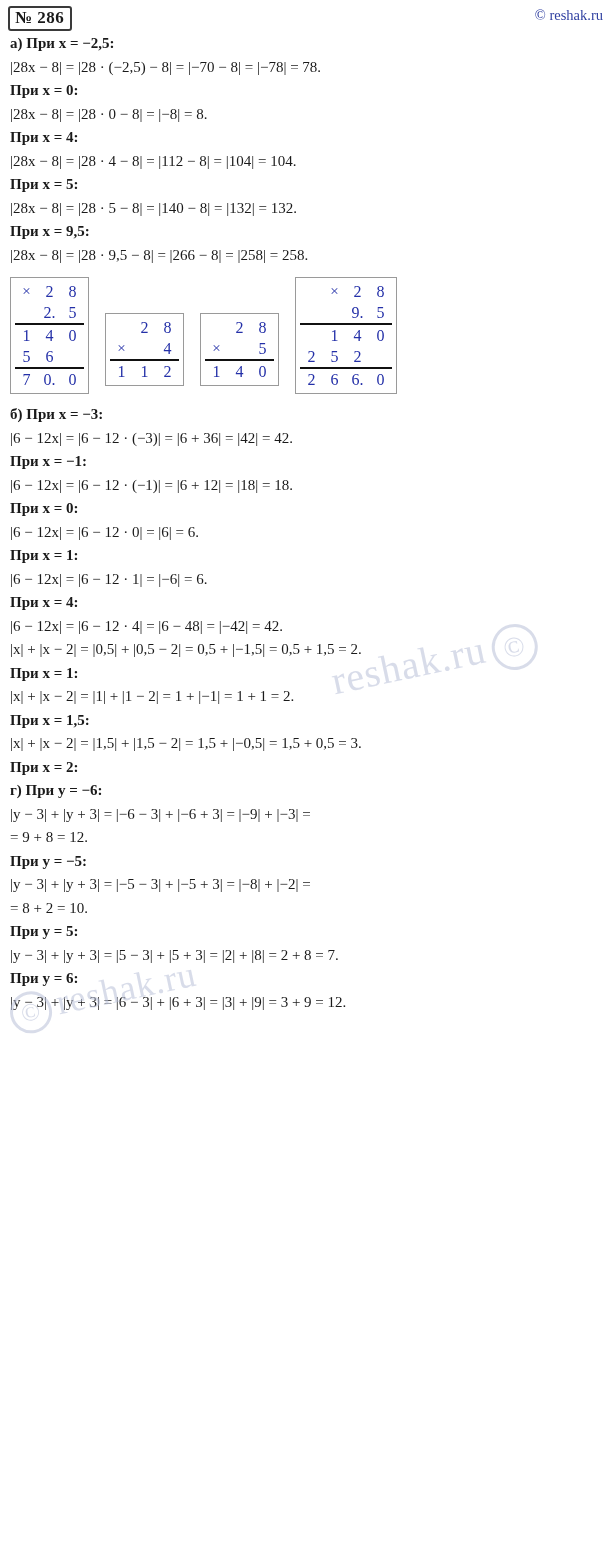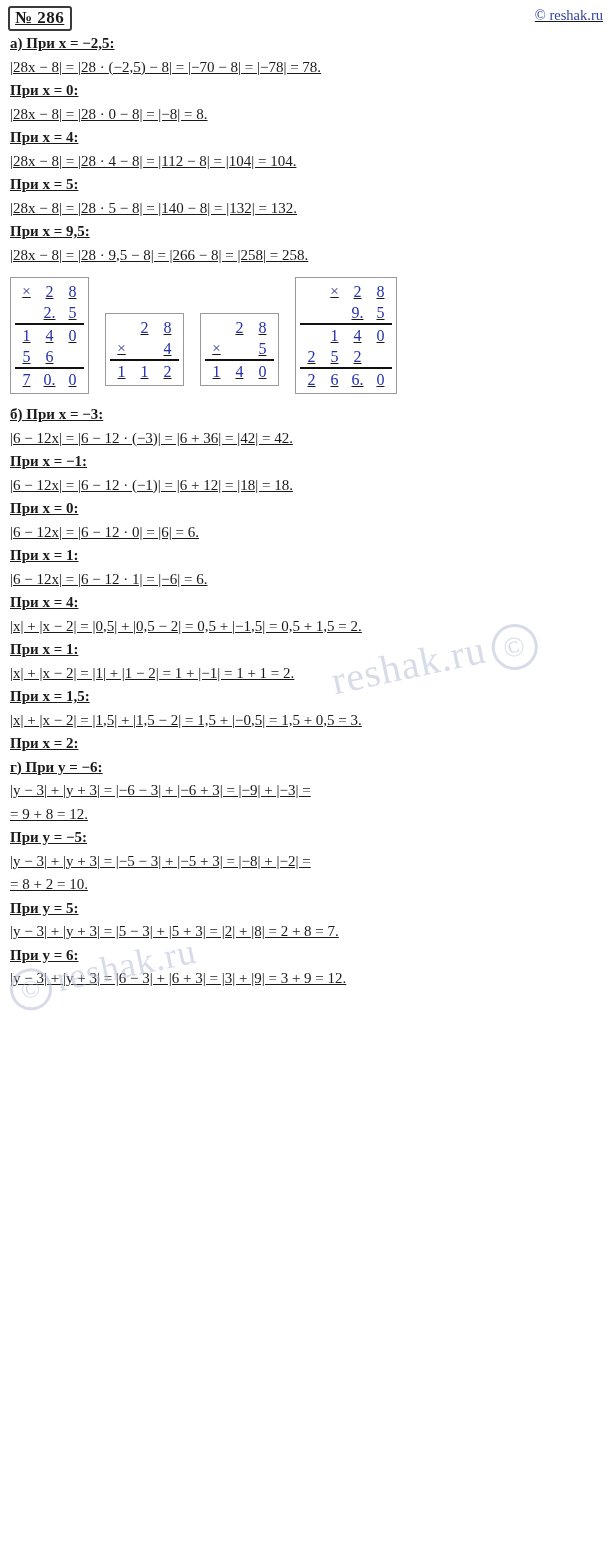--- a/index.html
+++ b/index.html
@@ -13,21 +13,20 @@
     font-family: "Liberation Serif", serif;
     color: #1a1a1a;
     position: relative;
     overflow: hidden;
   }
   .page {
     position: relative;
     width: 615px;
     padding: 6px 8px 10px 8px;
     box-sizing: border-box;
-    text-decoration: underline;
   }
   .topbar {
     display: flex;
     align-items: flex-start;
     justify-content: space-between;
     height: 26px;
   }
   .num-badge {
     display: inline-block;
     border: 2px solid #3a3a3a;
@@ -275,20 +274,21 @@
 
   <p class="line bold">б) При x = −3:</p>
   <p class="line">|6 − 12x| = |6 − 12 · (−3)| = |6 + 36| = |42| = 42.</p>
   <p class="line bold">При x = −1:</p>
   <p class="line">|6 − 12x| = |6 − 12 · (−1)| = |6 + 12| = |18| = 18.</p>
   <p class="line bold">При x = 0:</p>
   <p class="line">|6 − 12x| = |6 − 12 · 0| = |6| = 6.</p>
   <p class="line bold">При x = 1:</p>
   <p class="line">|6 − 12x| = |6 − 12 · 1| = |−6| = 6.</p>
   <p class="line bold">При x = 4:</p>
+  <p class="line">|6 − 12x| = |6 − 12 · 4| = |6 − 48| = |−42| = 42.</p>
 
   <p class="line">|x| + |x − 2| = |0,5| + |0,5 − 2| = 0,5 + |−1,5| = 0,5 + 1,5 = 2.</p>
   <p class="line bold">При x = 1:</p>
   <p class="line">|x| + |x − 2| = |1| + |1 − 2| = 1 + |−1| = 1 + 1 = 2.</p>
   <p class="line bold">При x = 1,5:</p>
   <p class="line">|x| + |x − 2| = |1,5| + |1,5 − 2| = 1,5 + |−0,5| = 1,5 + 0,5 = 3.</p>
   <p class="line bold">При x = 2:</p>
 
   <p class="line bold">г) При y = −6:</p>
   <p class="line">|y − 3| + |y + 3| = |−6 − 3| + |−6 + 3| = |−9| + |−3| =</p>

